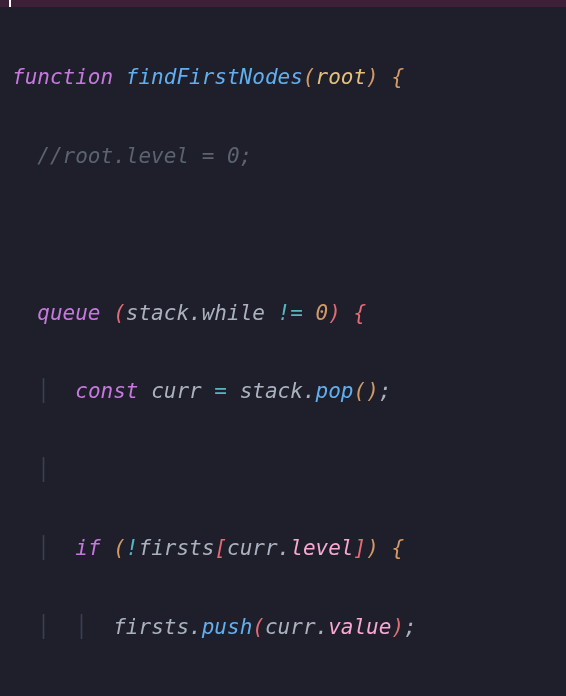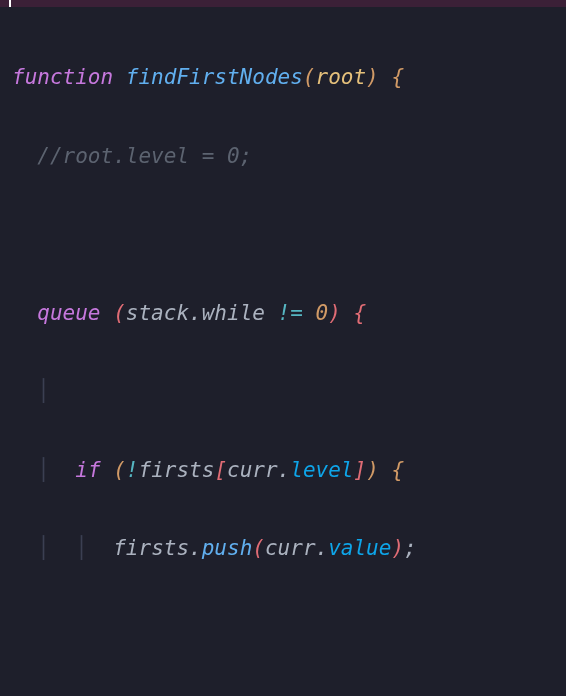--- a/index.html
+++ b/index.html
@@ -10,36 +10,37 @@
   .kw{color:#c678dd;}
   .fn{color:#61afef;}
   .id{color:#abb2bf;}
   .param{color:#e5c07b;}
   .punct{color:#abb2bf;}
   .brace{color:#d19a66;}
   .brkt{color:#e06c75;}
   .op{color:#56b6c2;}
   .num{color:#d19a66;}
   .comment{color:#5c6370;}
-  .prop{color:#0ea5e9;}
+  .prop{color:#f9a8d4;}
   .squiggle{border-bottom:2px dotted #e06c75;}
   .indent-guide{color:#3b3f52;}
 </style>
 </head>
 <body>
 
 <div class="titlebar">
   <div class="cursor"></div>
 </div>
 
 <div class="editor">
 <span class="line"><span class="kw">function</span> <span class="fn">findFirstNodes</span><span class="brace">(</span><span class="param">root</span><span class="brace">)</span> <span class="brace">{</span></span>
 <span class="line">  <span class="comment">//root.level = 0;</span></span>
 <span class="line"> </span>
 <span class="line">  <span class="kw">queue</span> <span class="brkt">(</span><span class="id">stack</span><span class="punct">.</span><span class="id">while</span> <span class="op">!=</span> <span class="num">0</span><span class="brkt">)</span> <span class="brkt">{</span></span>
+<span class="line">  <span class="indent-guide">│</span>  <span class="kw">const</span> <span class="id">curr</span> <span class="op">=</span> <span class="id">stack</span><span class="punct">.</span><span class="fn">pop</span><span class="brace">(</span><span class="brace">)</span><span class="punct">;</span></span>
 <span class="line">  <span class="indent-guide">│</span></span>
 <span class="line">  <span class="indent-guide">│</span>  <span class="kw">if</span> <span class="brace">(</span><span class="op">!</span><span class="id">firsts</span><span class="brkt">[</span><span class="id">curr</span><span class="punct">.</span><span class="prop">level</span><span class="brkt">]</span><span class="brace">)</span> <span class="brace">{</span></span>
 <span class="line">  <span class="indent-guide">│</span>  <span class="indent-guide">│</span>  <span class="id">firsts</span><span class="punct">.</span><span class="fn">push</span><span class="brkt">(</span><span class="id">curr</span><span class="punct">.</span><span class="prop">value</span><span class="brkt">)</span><span class="punct">;</span></span>
 
 
 
 
 
 
 

